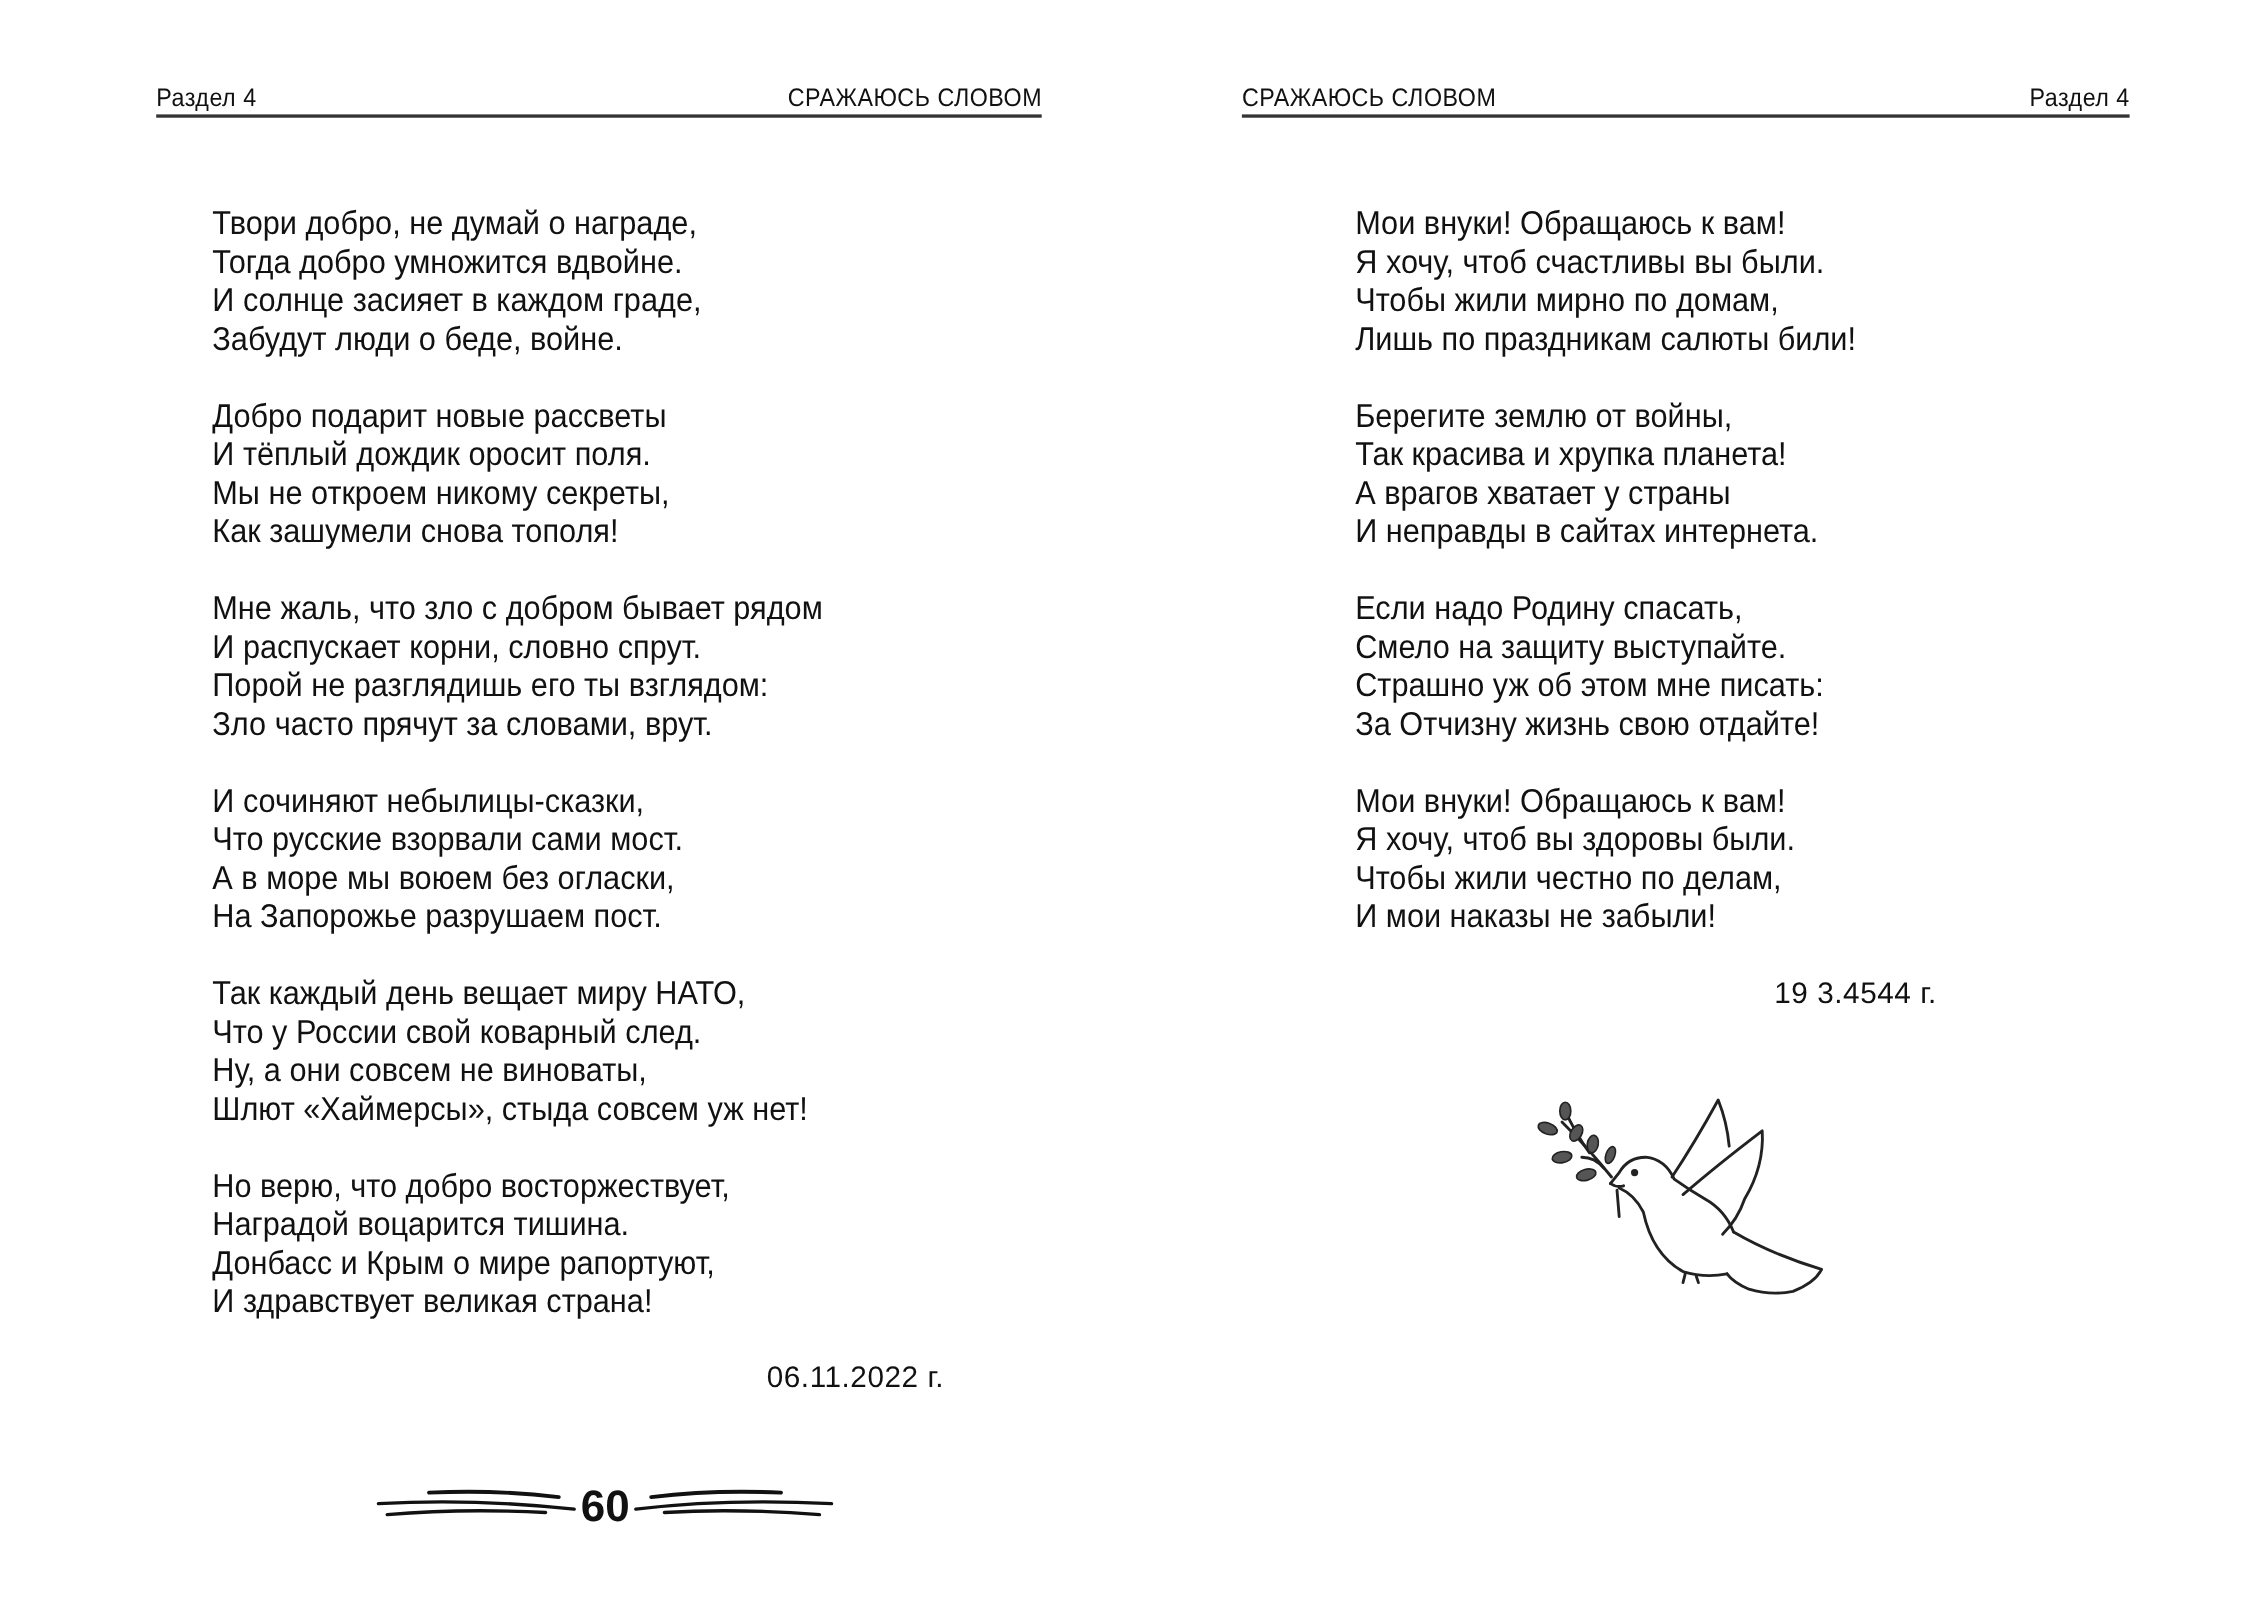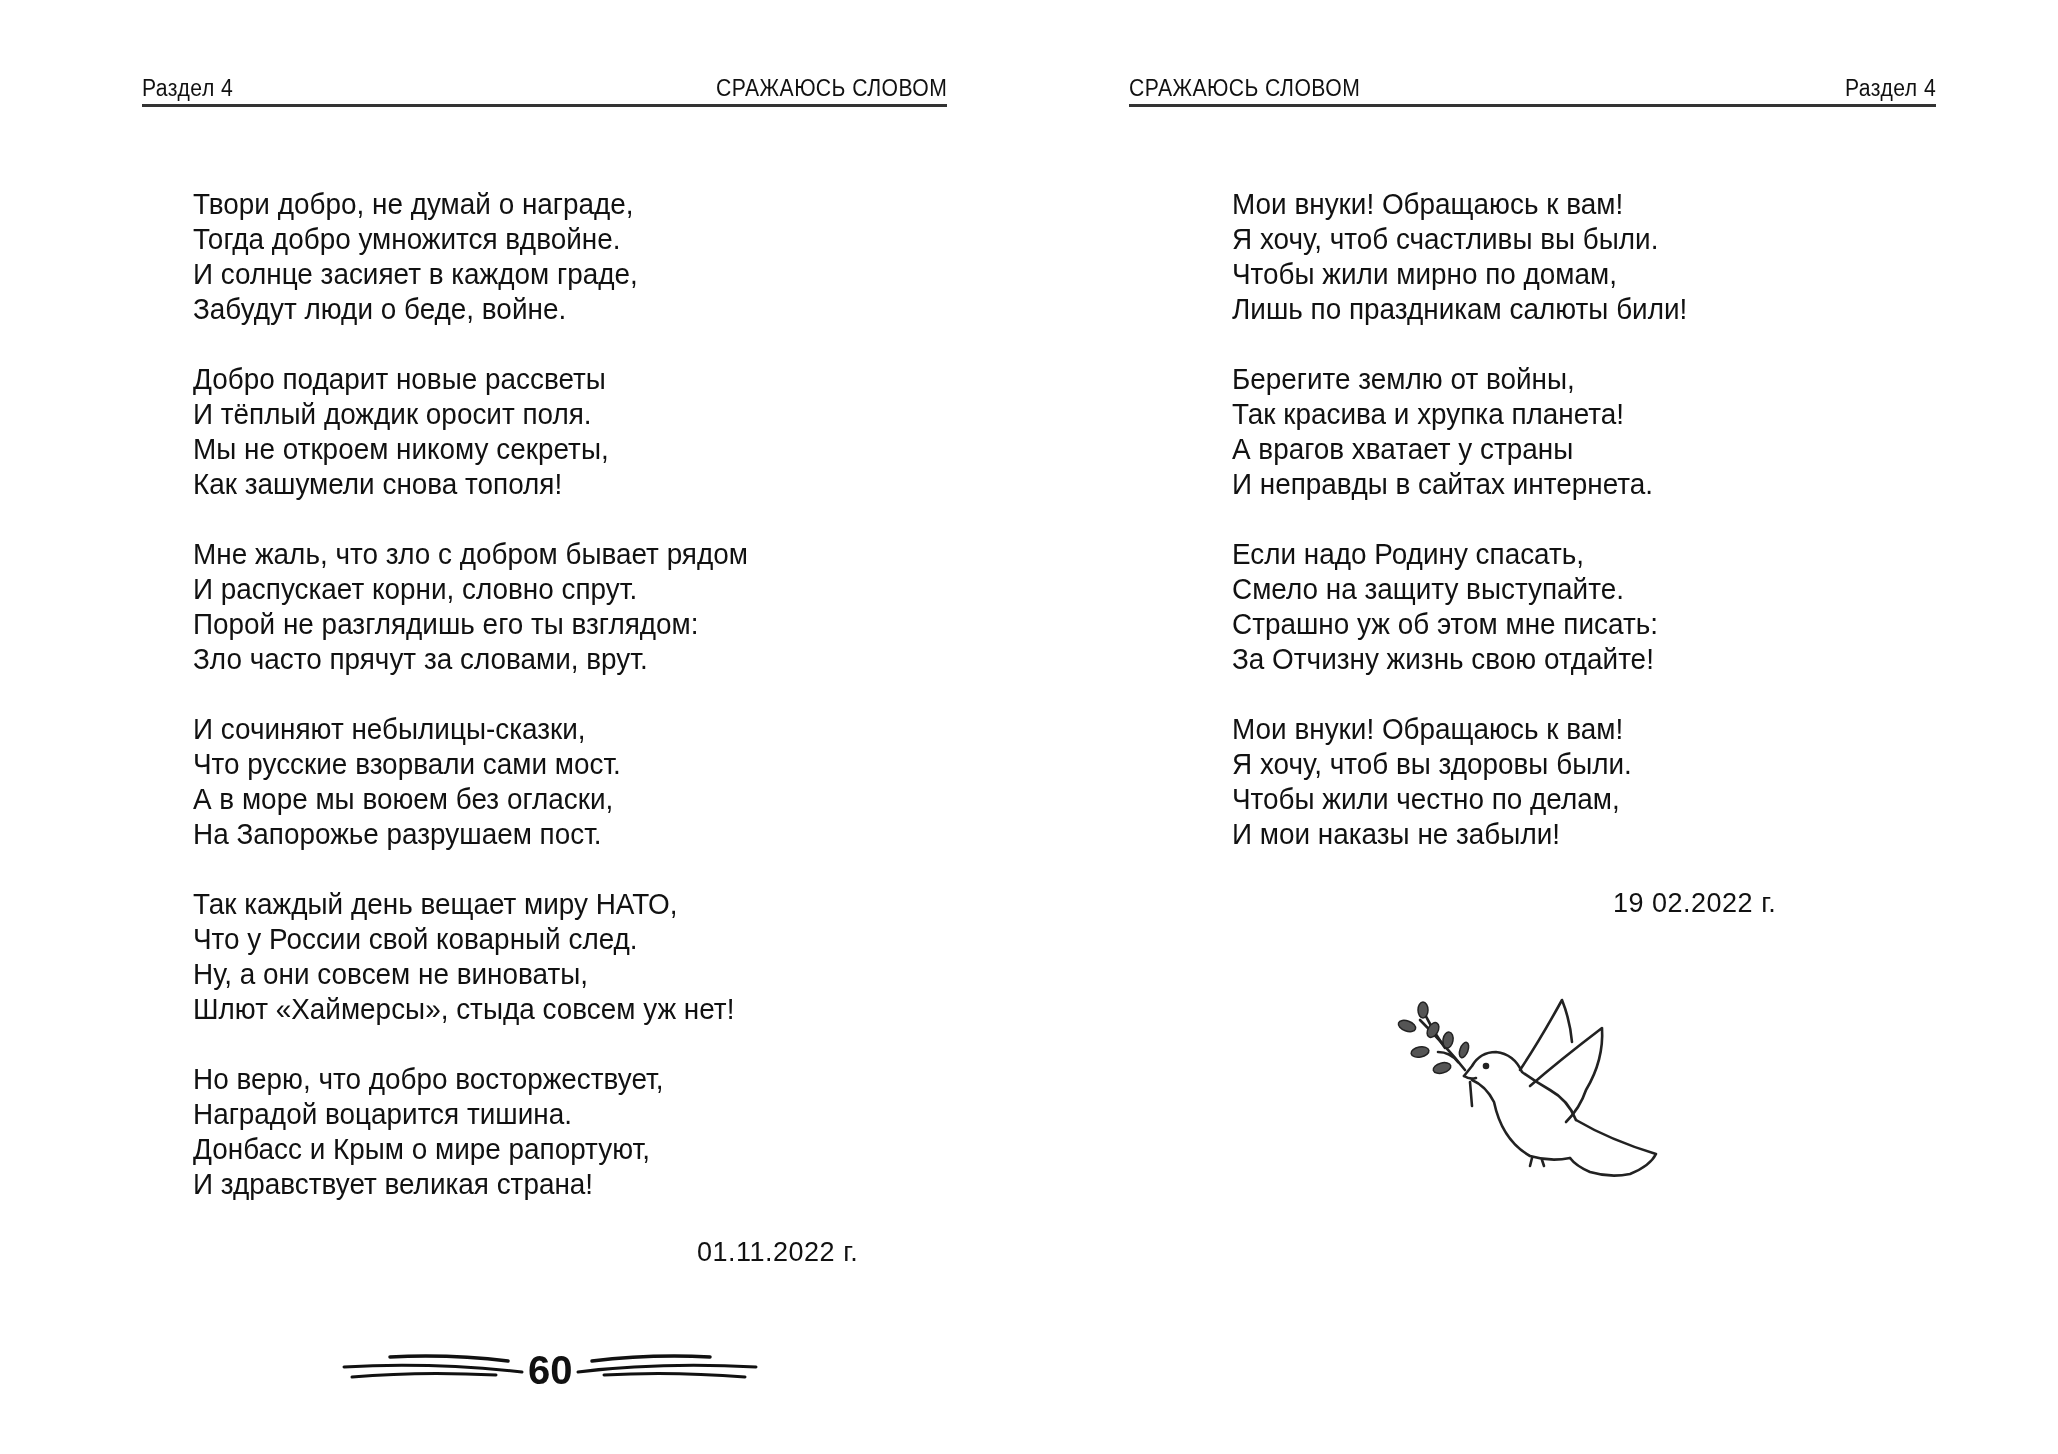--- a/index.html
+++ b/index.html
@@ -73,21 +73,21 @@
         <span class="line">Ну, а они совсем не виноваты,</span>
         <span class="line">Шлют «Хаймерсы», стыда совсем уж нет!</span>
       </div>
       <div class="stanza">
         <span class="line">Но верю, что добро восторжествует,</span>
         <span class="line">Наградой воцарится тишина.</span>
         <span class="line">Донбасс и Крым о мире рапортуют,</span>
         <span class="line">И здравствует великая страна!</span>
       </div>
     </div>
-  <div class="date">01.11.2022 г.</div>
+  <div class="date">06.11.2022 г.</div>
 
   <div class="folio">
     <svg width="430" height="50" viewBox="0 0 430 50" style="position:absolute;left:0;top:0">
       <g stroke="#111" stroke-linecap="round" fill="none">
         <path d="M60 17 Q120 14 178 21" stroke-width="3.5"></path>
         <path d="M14 27 Q100 22 192 32" stroke-width="3"></path>
         <path d="M22 37 Q90 31 166 35" stroke-width="3"></path>
         <path d="M262 21 Q320 14 380 17" stroke-width="3.5"></path>
         <path d="M248 32 Q330 22 426 27" stroke-width="3"></path>
         <path d="M274 35 Q340 31 415 37" stroke-width="3"></path>
@@ -121,21 +121,21 @@
         <span class="line">Страшно уж об этом мне писать:</span>
         <span class="line">За Отчизну жизнь свою отдайте!</span>
       </div>
       <div class="stanza">
         <span class="line">Мои внуки! Обращаюсь к вам!</span>
         <span class="line">Я хочу, чтоб вы здоровы были.</span>
         <span class="line">Чтобы жили честно по делам,</span>
         <span class="line">И мои наказы не забыли!</span>
       </div>
     </div>
-  <div class="date">19 02.2022 г.</div>
+  <div class="date">19 3.4544 г.</div>
 </div>
 
 <svg class="dove" viewBox="0 0 300 200">
   <g fill="none" stroke="#222" stroke-width="2.6" stroke-linecap="round" stroke-linejoin="round">
 
     <path d="M75 80 Q55 55 30 30"></path>
     <path d="M68 72 Q60 62 48 62"></path>
     <path d="M55 58 Q42 40 32 18"></path>
     <g fill="#555" stroke="#222" stroke-width="1.5">
       <ellipse cx="33" cy="20" rx="5" ry="8"></ellipse>

